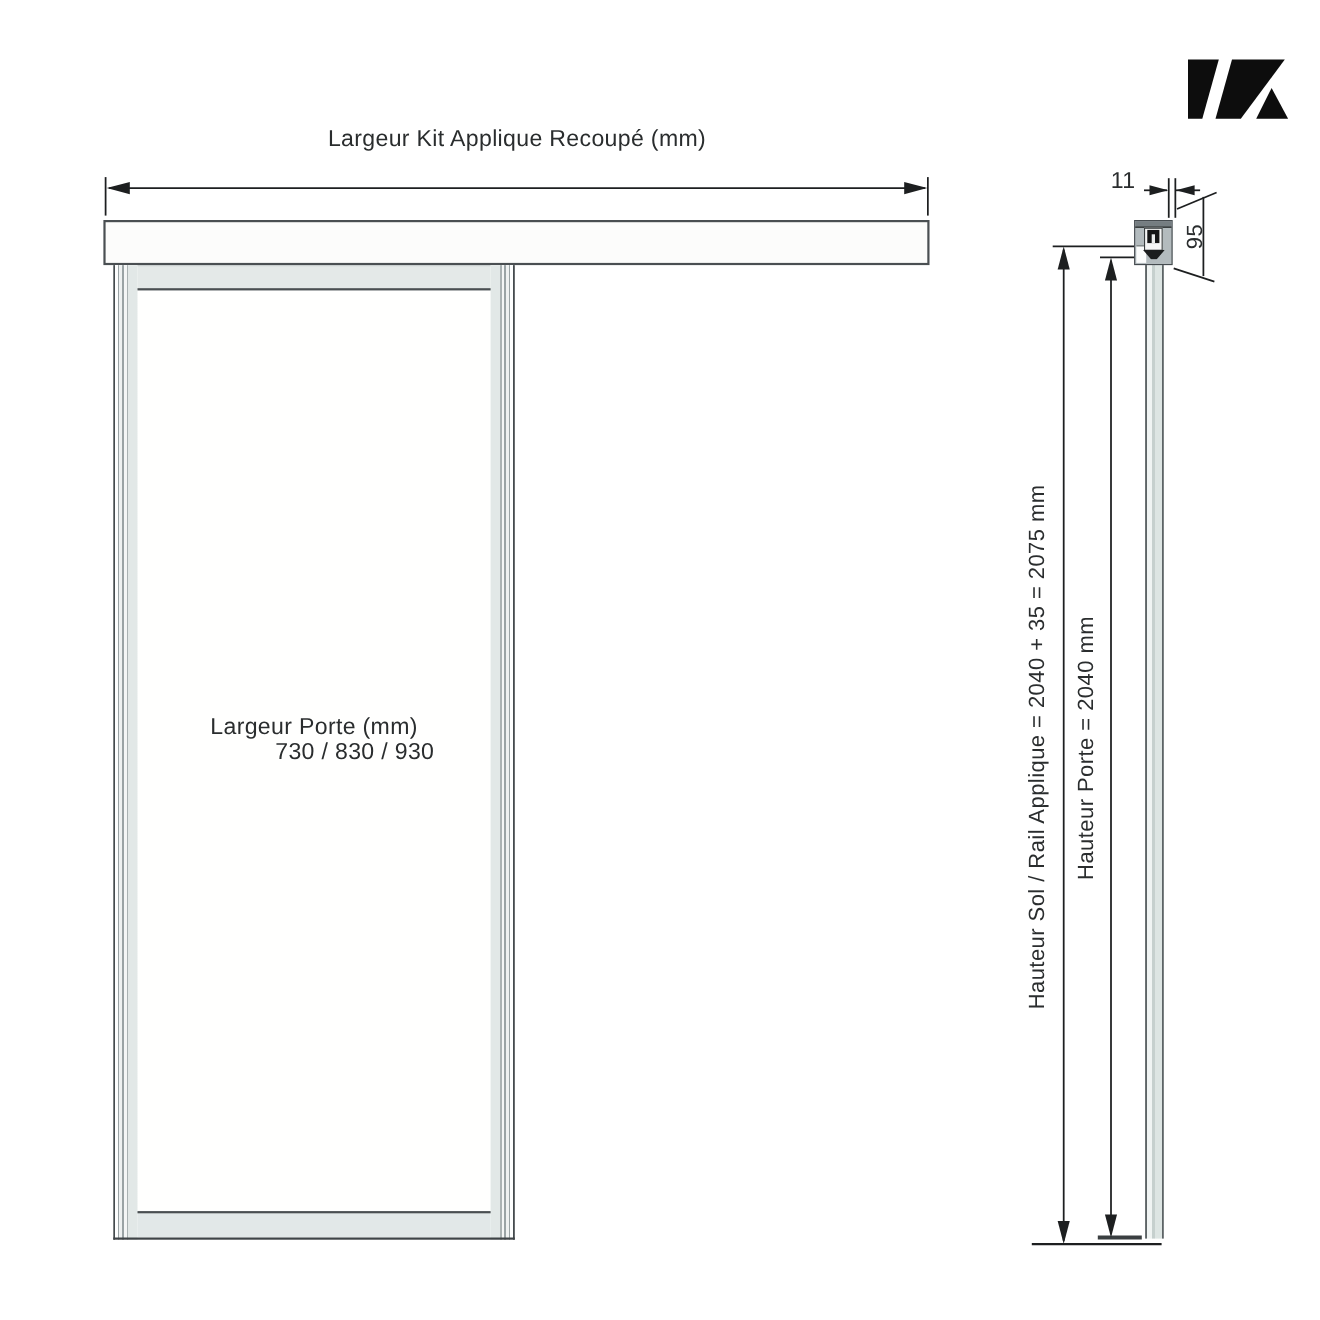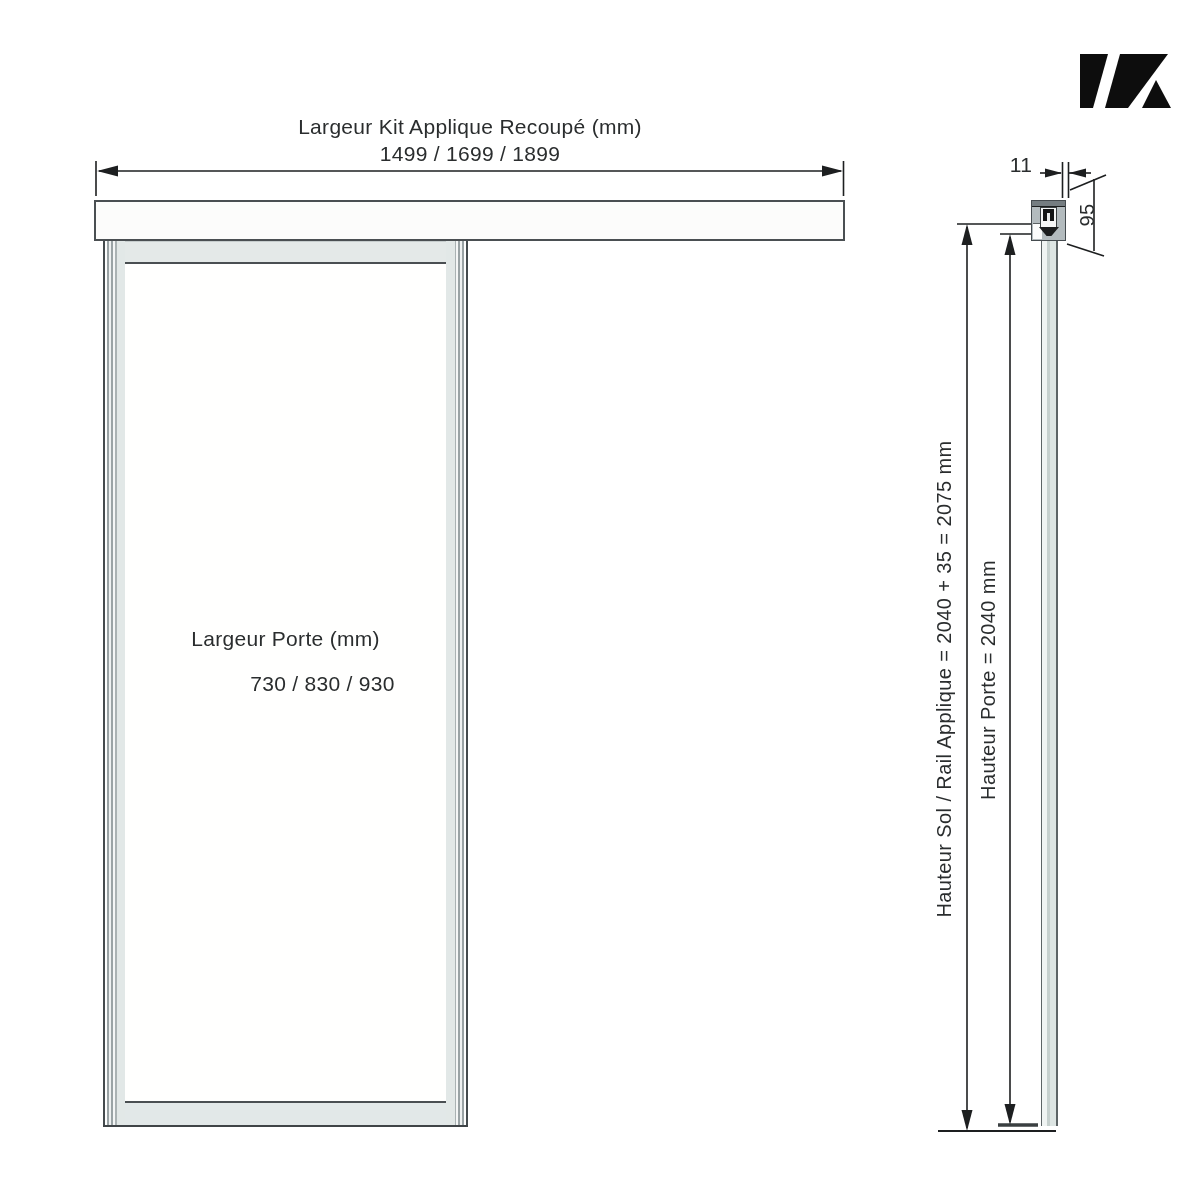--- a/index.html
+++ b/index.html
@@ -122,23 +122,22 @@
 
   <div class="abs door">
     <div class="abs stile left"></div>
     <div class="abs stile right"></div>
     <div class="abs door-band-top"></div>
     <div class="abs door-band-bottom"></div>
     <div class="abs door-bottom-edge"></div>
   </div>
 
   <div class="abs dim-text" style="left:95px;top:94px;width:750px;">Largeur Kit Applique Recoupé (mm)</div>
-  <div class="abs dim-text" style="left:95px;top:121px;width:750px;">1499 / 1699 / 1899</div>
 
-  <div class="abs dim-text" style="left:103px;top:606px;width:365px;">Largeur Porte (mm)</div>
+  <div class="abs dim-text" style="left:103px;top:628px;width:365px;">Largeur Porte (mm)</div>
   <div class="abs dim-text" style="left:103px;top:651px;width:439px;">730 / 830 / 930</div>
 
   <div class="abs door-strip"></div>
 
   <div class="abs track-box">
     <div class="abs track-top-strip"></div>
     <div class="abs track-notch"></div>
     <div class="abs roller-bracket">
       <div class="abs roller-core"></div>
       <div class="abs roller-slot"></div>

